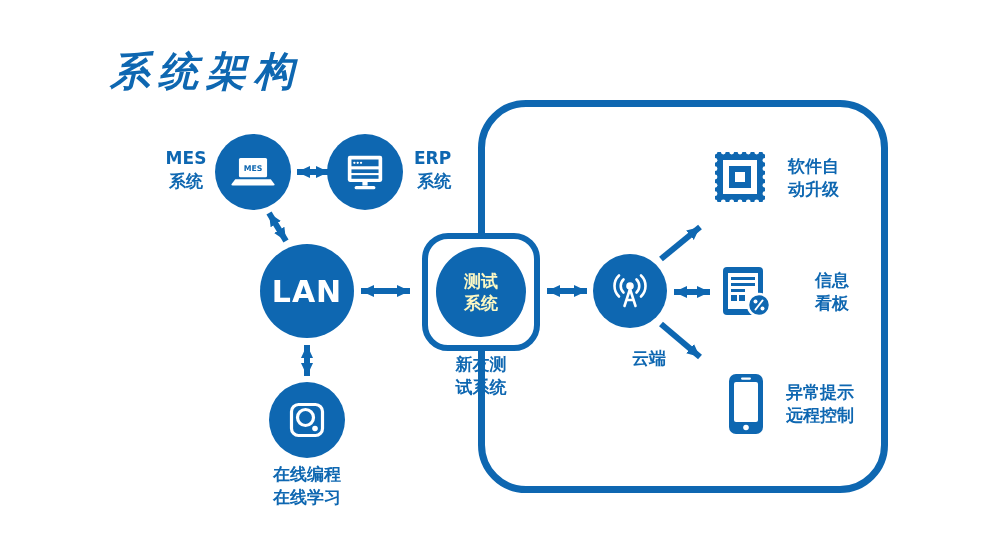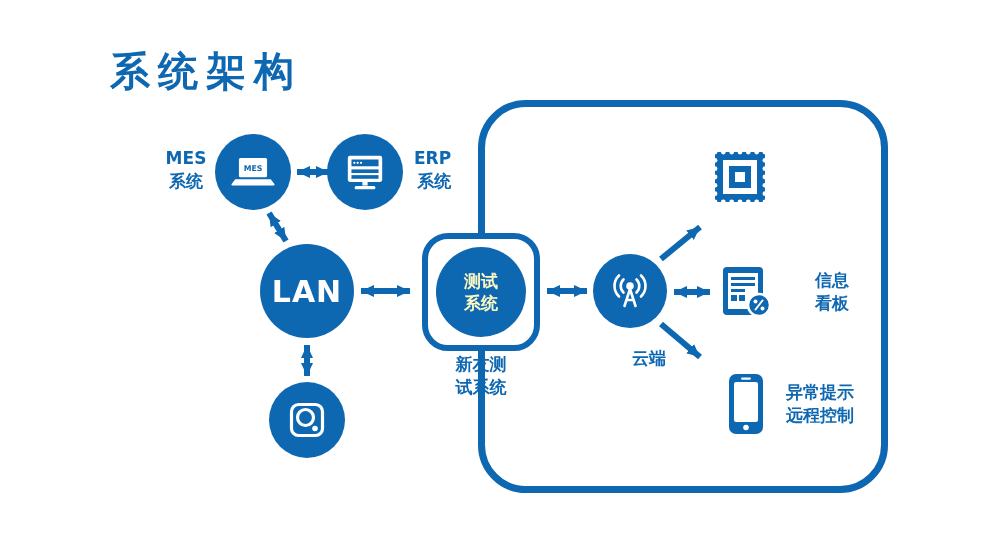--- a/index.html
+++ b/index.html
@@ -1,21 +1,21 @@
 <!DOCTYPE html>
 <html><head>
 <meta charset="utf-8">
 <style>
   :root{ --blue:#0e67b1; }
   *{ margin:0; padding:0; box-sizing:border-box; }
   body{ background:#fff; }
   .canvas{ position:relative; width:1002px; height:553px; background:#fff; overflow:hidden;
            font-family:"DejaVu Sans","Liberation Sans",sans-serif; }
   .title{ position:absolute; left:110px; top:44px; font-size:40px; font-weight:700;
-          color:var(--blue); letter-spacing:8px; }
+          color:var(--blue); letter-spacing:8px;font-style:italic; }
   .node-circle{ position:absolute; background:var(--blue); border-radius:50%;
                 display:flex; align-items:center; justify-content:center; flex-direction:column; }
   .label{ position:absolute; color:var(--blue); font-weight:700; font-size:17px; line-height:23px;text-align:right; }
   .label .line{ display:block; }
 
   .mes-circle{ left:215px; top:134px; width:76px; height:76px; }
   .erp-circle{ left:327px; top:134px; width:76px; height:76px; }
   .lan-circle{ left:260px; top:244px; width:94px; height:94px; }
   .lan-text{ color:#fff; font-size:30px; font-weight:700; letter-spacing:1px; }
   .online-circle{ left:269px; top:382px; width:76px; height:76px; }
@@ -113,20 +113,24 @@
     <span class="line">新友测</span>
     <span class="line">试系统</span>
   </div>
 
   <div class="node-circle online-circle">
     <svg width="48" height="48" viewBox="0 0 48 48">
       <rect x="8.5" y="8.5" width="31" height="31" rx="7" fill="none" stroke="#fff" stroke-width="3.2"></rect>
       <circle cx="22.5" cy="21.5" r="8" fill="none" stroke="#fff" stroke-width="3.2"></circle>
       <circle cx="32" cy="32.5" r="2.8" fill="#fff"></circle>
     </svg>
+  </div>
+  <div class="label online-caption">
+    <span class="line">在线编程</span>
+    <span class="line">在线学习</span>
   </div>
 
   <div class="node-circle cloud-circle">
     <svg width="48" height="48" viewBox="0 0 48 48">
       <circle cx="24" cy="19" r="3.8" fill="#fff"></circle>
       <path d="M17.5,12.5 a9,9 0 0 0 0,13" fill="none" stroke="#fff" stroke-width="2.6" stroke-linecap="round"></path>
       <path d="M13,8.5   a14.5,14.5 0 0 0 0,21" fill="none" stroke="#fff" stroke-width="2.6" stroke-linecap="round"></path>
       <path d="M30.5,12.5 a9,9 0 0 1 0,13" fill="none" stroke="#fff" stroke-width="2.6" stroke-linecap="round"></path>
       <path d="M35,8.5   a14.5,14.5 0 0 1 0,21" fill="none" stroke="#fff" stroke-width="2.6" stroke-linecap="round"></path>
       <path d="M24,22 L18.5,39 M24,22 L29.5,39 M20.5,33 L27.5,33" fill="none" stroke="#fff" stroke-width="2.6" stroke-linecap="round"></path>
@@ -161,20 +165,24 @@
           <circle cx="53" cy="19.7" r="2.4"></circle>
           <circle cx="53" cy="28" r="2.4"></circle>
           <circle cx="53" cy="36.3" r="2.4"></circle>
           <circle cx="53" cy="44.7" r="2.4"></circle>
       </g>
       <rect x="11" y="11" width="34" height="34" fill="#fff"></rect>
       <rect x="17" y="17" width="22" height="22" fill="#0e67b1"></rect>
       <rect x="23" y="23" width="10" height="10" fill="#fff"></rect>
     </svg>
   </div>
+  <div class="label upgrade-label">
+    <span class="line">软件自</span>
+    <span class="line">动升级</span>
+  </div>
 
   <div class="board-icon">
     <svg width="56" height="56" viewBox="0 0 56 56">
       <rect x="6" y="4" width="40" height="48" rx="4" fill="#0e67b1"></rect>
       <rect x="11" y="10" width="30" height="36" fill="#fff"></rect>
       <rect x="14" y="14" width="24" height="3" fill="#0e67b1"></rect>
       <rect x="14" y="20" width="24" height="3" fill="#0e67b1"></rect>
       <rect x="14" y="26" width="14" height="3" fill="#0e67b1"></rect>
       <rect x="14" y="32" width="6" height="6" fill="#0e67b1"></rect>
       <rect x="22" y="32" width="6" height="6" fill="#0e67b1"></rect>

